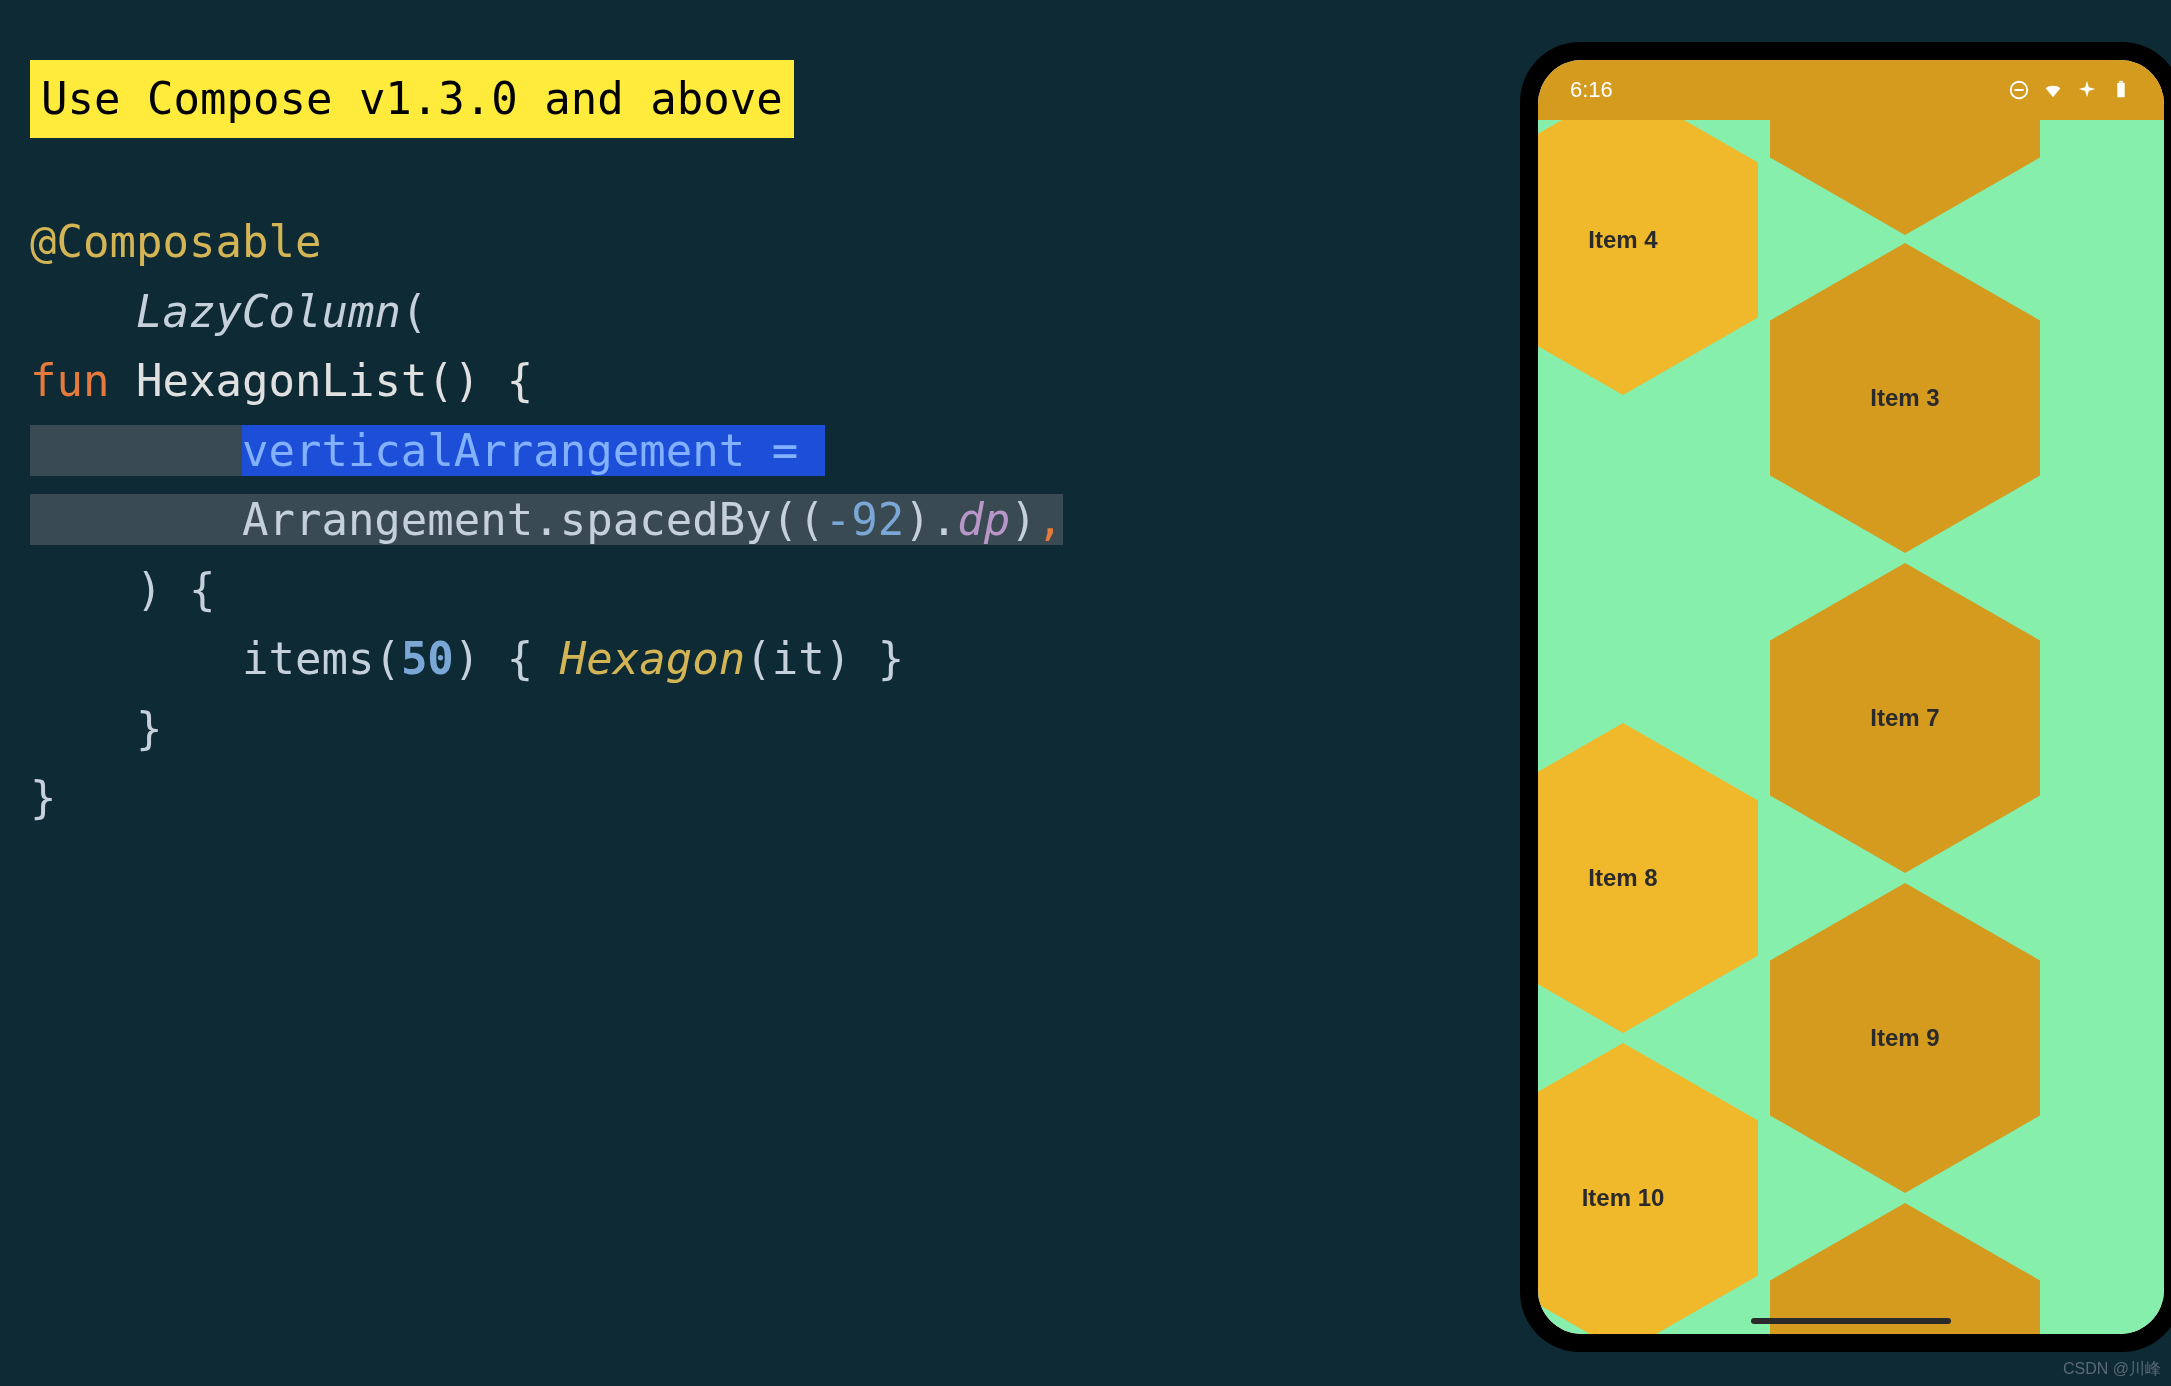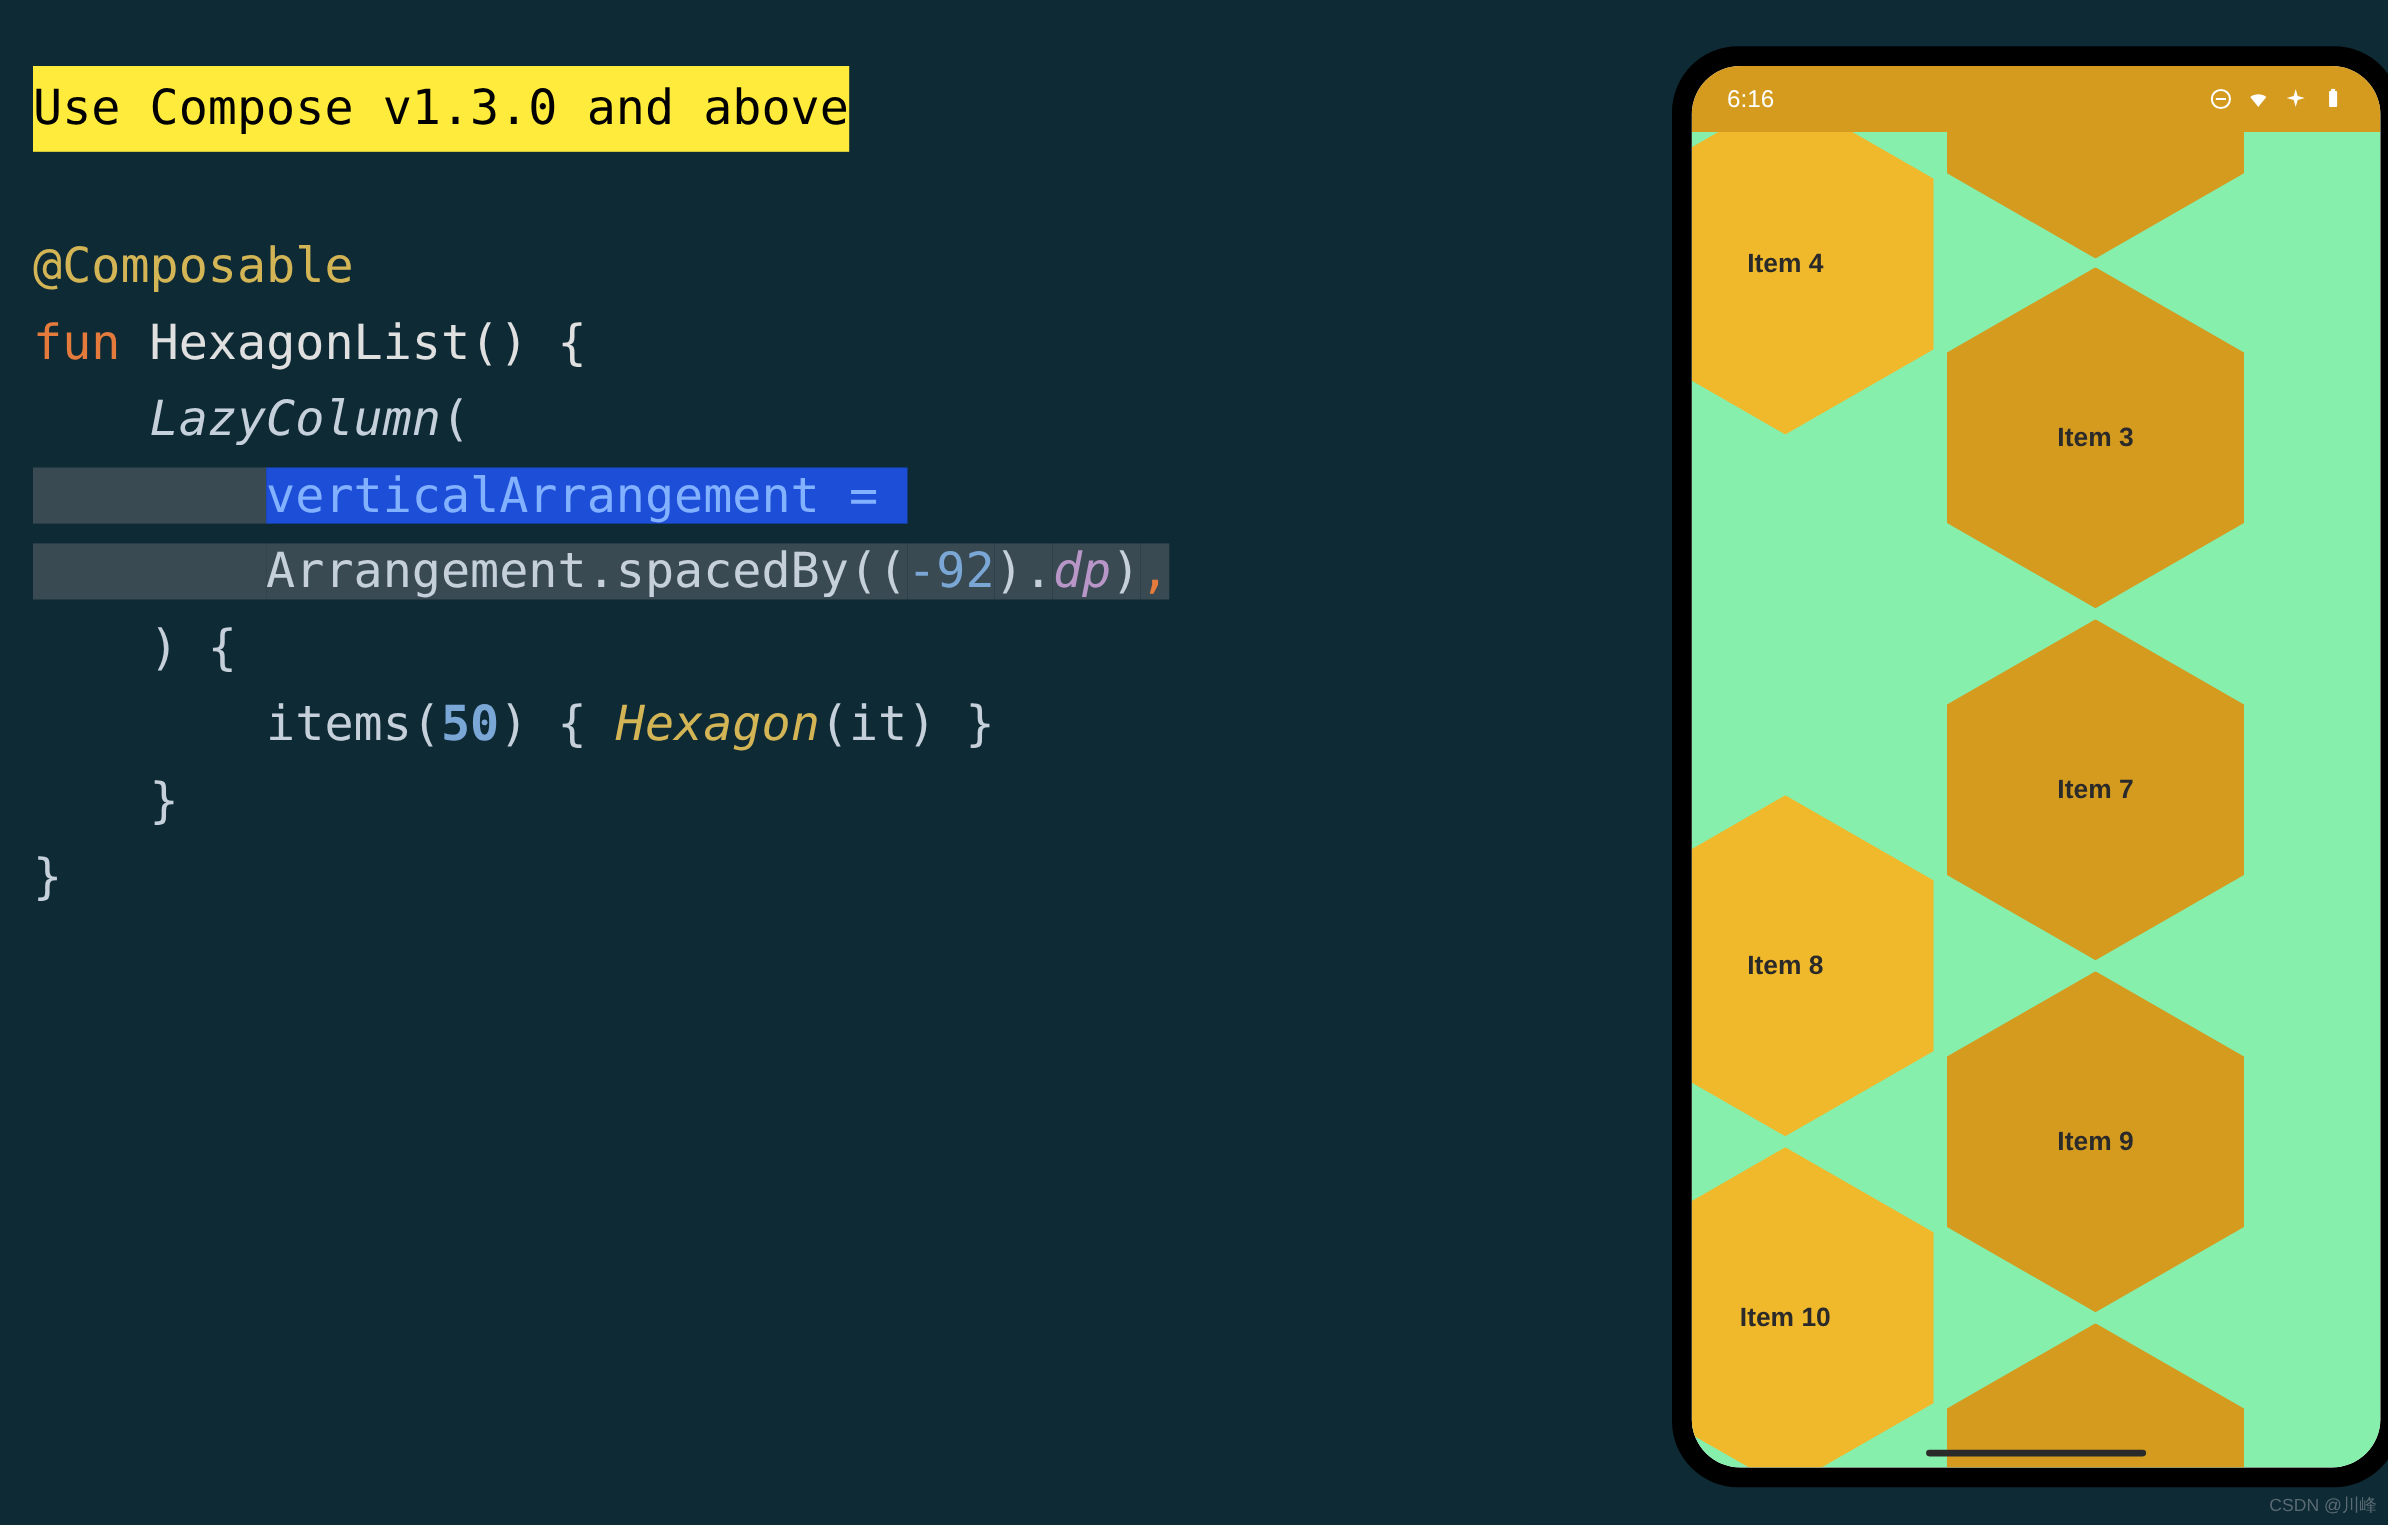--- a/index.html
+++ b/index.html
@@ -15,21 +15,21 @@
       position: absolute;
       top: 60px;
       left: 30px;
       font-size: 44px;
       line-height: 1.58;
       color: #c5d0db;
     }
     .highlight-banner {
       background: #ffeb3b;
       color: #000;
-      padding: 4px 0;
+      padding: 4px 11px;
       display: inline-block;
       font-weight: 500;
     }
     .code-line {
       white-space: pre;
     }
     .annotation { color: #d4b556; }
     .keyword { color: #e47b3c; }
     .funcname { color: #e0e0e0; }
     .classname-italic { color: #c5d0db; font-style: italic; }
@@ -140,22 +140,22 @@
     }
     .icon-svg { width: 22px; height: 22px; fill: #fff; }
   </style>
 </head>
 <body>
 
 <div class="code-area">
   <div class="code-line"><span class="highlight-banner">Use Compose v1.3.0 and above</span></div>
   <div class="code-line">&nbsp;</div>
   <div class="code-line"><span class="annotation">@Composable</span></div>
+  <div class="code-line"><span class="default">    </span><span class="classname-italic">LazyColumn</span><span class="default">(</span></div>
   <div class="code-line"><span class="keyword">fun</span><span class="funcname"> HexagonList() {</span></div>
-  <div class="code-line"><span class="default">    </span><span class="classname-italic">LazyColumn</span><span class="default">(</span></div>
   <div class="code-line"><span class="default-highlighted">        </span><span class="param-highlighted">verticalArrangement = </span></div>
   <div class="code-line"><span class="default-highlighted">        </span><span class="default-highlighted">Arrangement.spacedBy((</span><span class="number-highlighted">-92</span><span class="default-highlighted">).</span><span class="prop-highlighted">dp</span><span class="default-highlighted">)</span><span class="punct-highlighted">,</span></div>
   <div class="code-line"><span class="default">    ) {</span></div>
   <div class="code-line"><span class="default">        items(</span><span class="number">50</span><span class="default">) { </span><span class="func-italic">Hexagon</span><span class="default">(it) }</span></div>
   <div class="code-line"><span class="default">    }</span></div>
   <div class="code-line"><span class="default">}</span></div>
 </div>
 
 <div class="phone-frame">
   <div class="phone-screen">

